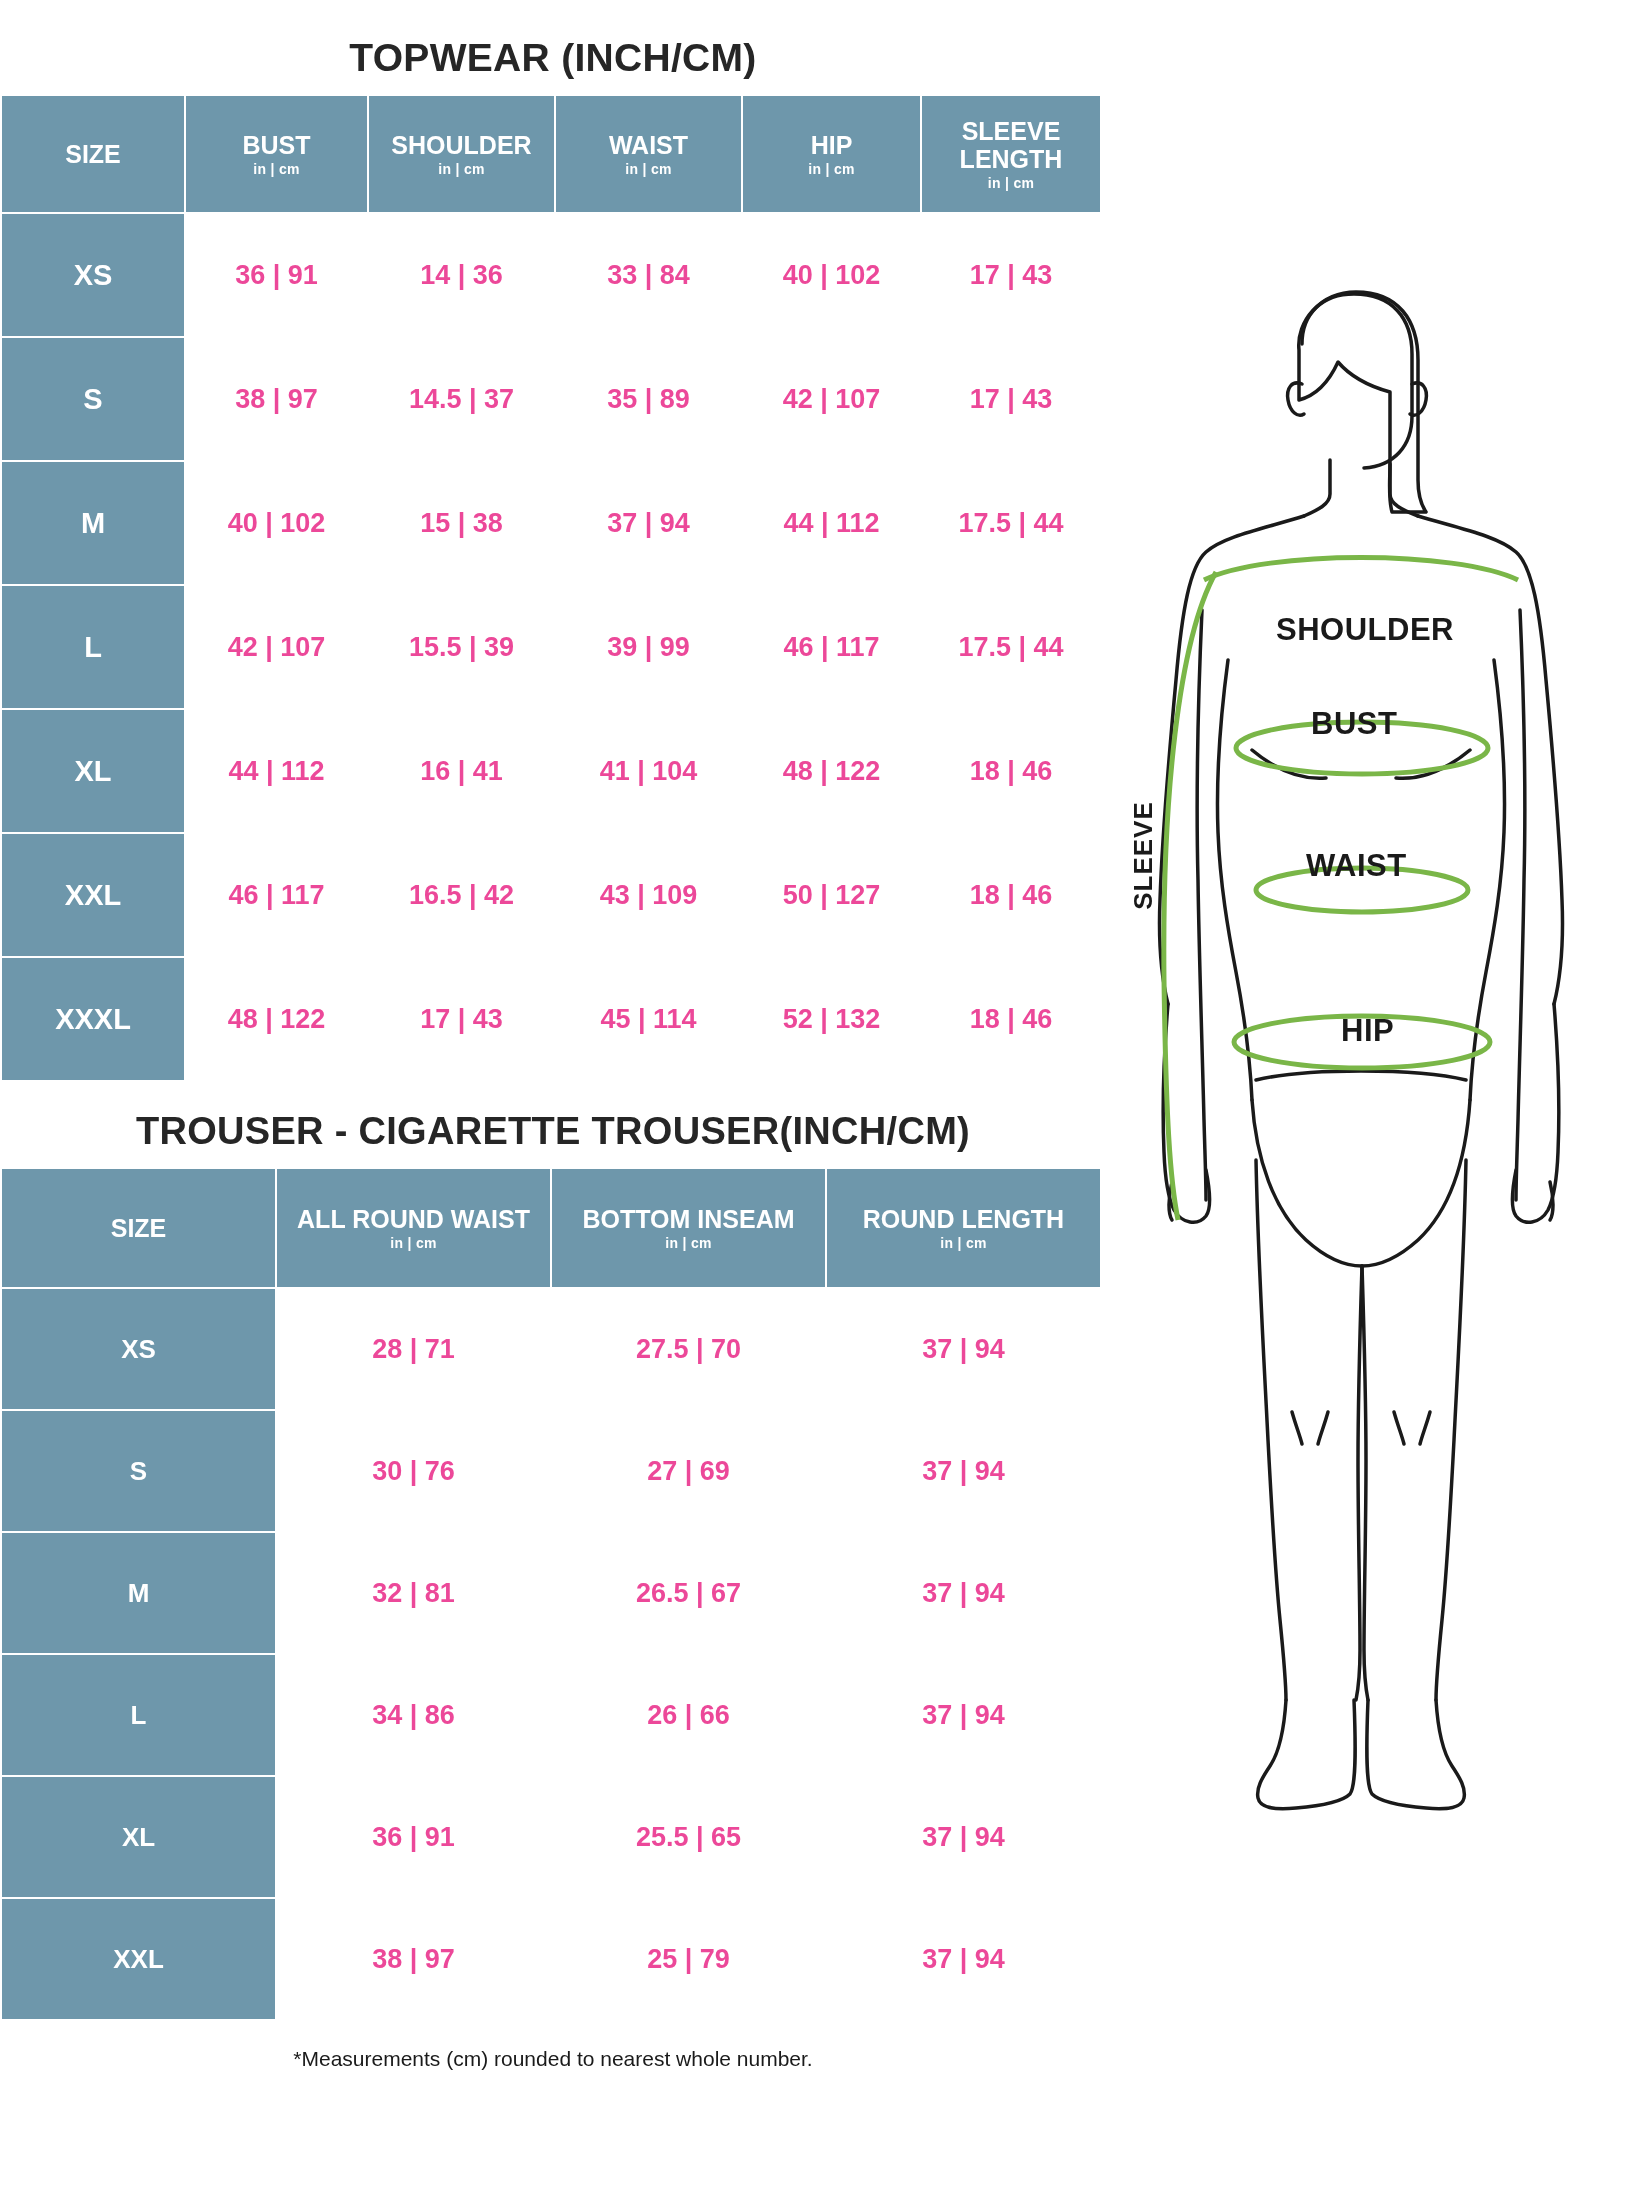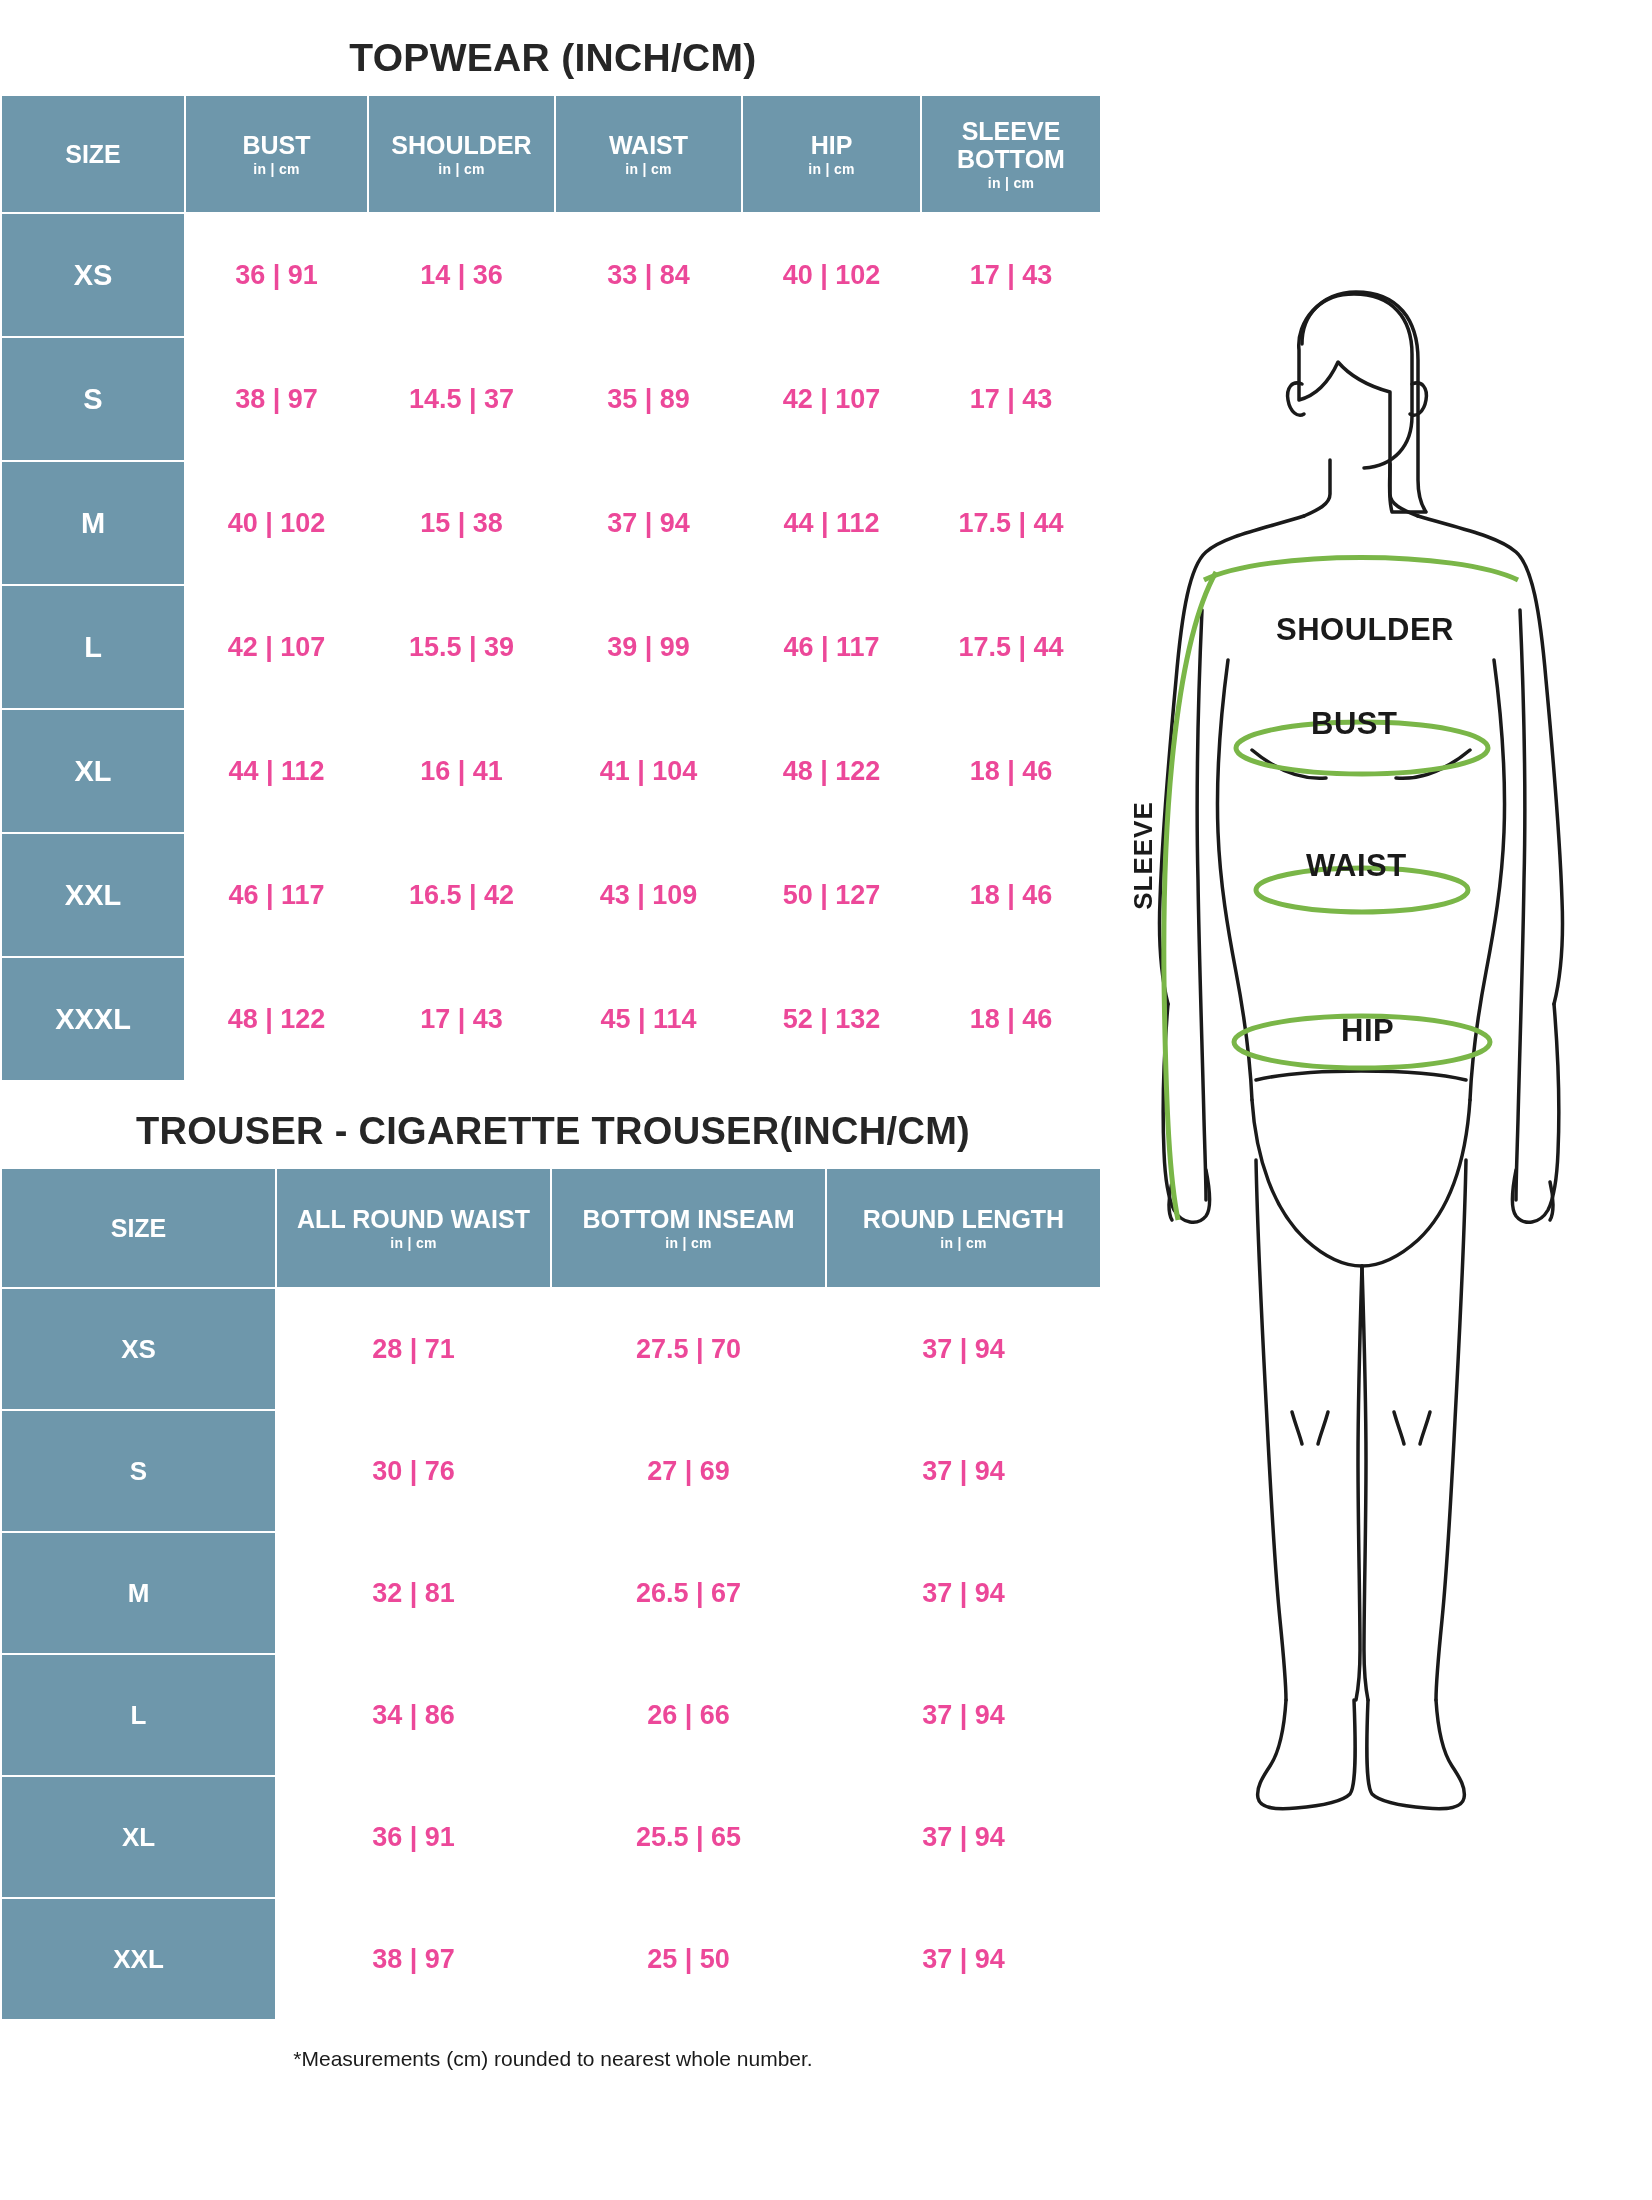--- a/index.html
+++ b/index.html
@@ -165,21 +165,21 @@
           </th>
           <th class="hdr-cell">
             <span>WAIST</span>
             <span class="sub">in | cm</span>
           </th>
           <th class="hdr-cell">
             <span>HIP</span>
             <span class="sub">in | cm</span>
           </th>
           <th class="hdr-cell">
-            <span>SLEEVE BOTTOM</span>
+            <span>SLEEVE LENGTH</span>
             <span class="sub">in | cm</span>
           </th>
         </tr>
       </thead>
       <tbody>
         <tr>
           <td class="size-cell">XS</td>
           <td class="val-cell">36 | 91</td>
           <td class="val-cell">14 | 36</td>
           <td class="val-cell">33 | 84</td>
@@ -292,21 +292,21 @@
         </tr>
         <tr>
           <td class="size-cell">XL</td>
           <td class="val-cell">36 | 91</td>
           <td class="val-cell">25.5 | 65</td>
           <td class="val-cell">37 | 94</td>
         </tr>
         <tr>
           <td class="size-cell">XXL</td>
           <td class="val-cell">38 | 97</td>
-          <td class="val-cell">25 | 50</td>
+          <td class="val-cell">25 | 79</td>
           <td class="val-cell">37 | 94</td>
         </tr>
       </tbody>
     </table>
 
     <div class="footnote">*Measurements (cm) rounded to nearest whole number.</div>
   </div>
 
   <div class="figure-panel">
 

